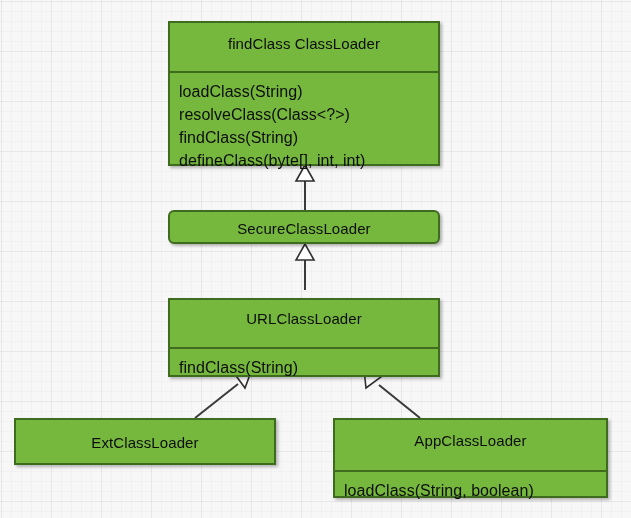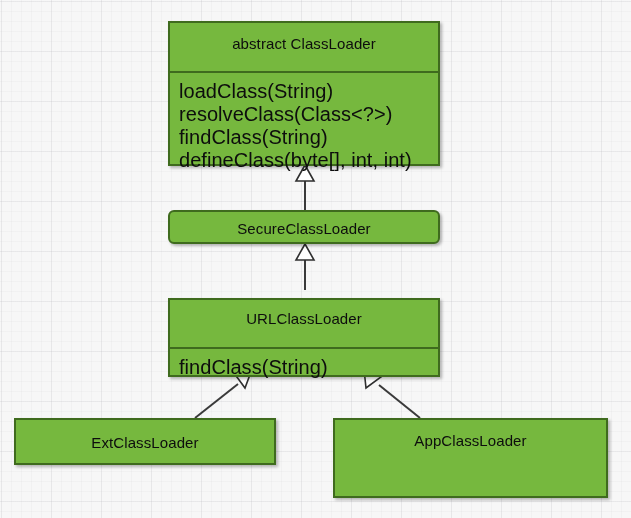--- a/index.html
+++ b/index.html
@@ -57,21 +57,21 @@
     letter-spacing: 0.1px;
     white-space: nowrap;
     overflow: hidden;
   }
   .class-members {
     border-top: 2px solid #3f6b1e;
     padding: 7px 0 6px 9px;
   }
   .member {
     color: #0d0d0d;
-    font-size: 20px;
+    font-size: 16px;
     line-height: 23px;
     white-space: nowrap;
     letter-spacing: 0.05px;
   }
 
   
   .box-classloader        { left: 168px; top: 21px;  width: 272px; height: 145px; }
   .box-classloader  .class-title   { padding-top: 13px; height: 35px; }
   .box-secureclassloader  { left: 168px; top: 210px; width: 272px; height: 34px; border-radius: 6px; }
   .box-secureclassloader .class-title { padding-top: 9px; }
@@ -104,21 +104,21 @@
       <polygon points="252,369 234,373 245,388" fill="#ffffff" stroke="#2f2f2f" stroke-width="1.6" stroke-linejoin="miter"></polygon>
     </g>
 
     <g>
       <line x1="420" y1="418" x2="379" y2="385" stroke="#3a3a3a" stroke-width="2"></line>
       <polygon points="364,369 366,388 381,377" fill="#ffffff" stroke="#2f2f2f" stroke-width="1.6" stroke-linejoin="miter"></polygon>
     </g>
   </svg>
 
   <div class="uml-class box-classloader">
-    <div class="class-title">abstract ClassLoader</div>
+    <div class="class-title">findClass ClassLoader</div>
     <div class="class-members">
       <div class="member">loadClass(String)</div>
       <div class="member">resolveClass(Class&lt;?&gt;)</div>
       <div class="member">findClass(String)</div>
       <div class="member">defineClass(byte[], int, int)</div>
     </div>
   </div>
 
   <div class="uml-class box-secureclassloader">
     <div class="class-title">SecureClassLoader</div>
@@ -130,15 +130,18 @@
       <div class="member">findClass(String)</div>
     </div>
   </div>
 
   <div class="uml-class box-extclassloader">
     <div class="class-title">ExtClassLoader</div>
   </div>
 
   <div class="uml-class box-appclassloader">
     <div class="class-title">AppClassLoader</div>
+    <div class="class-members">
+      <div class="member">loadClass(String, boolean)</div>
+    </div>
   </div>
 
 </div>
 
 </body></html>

